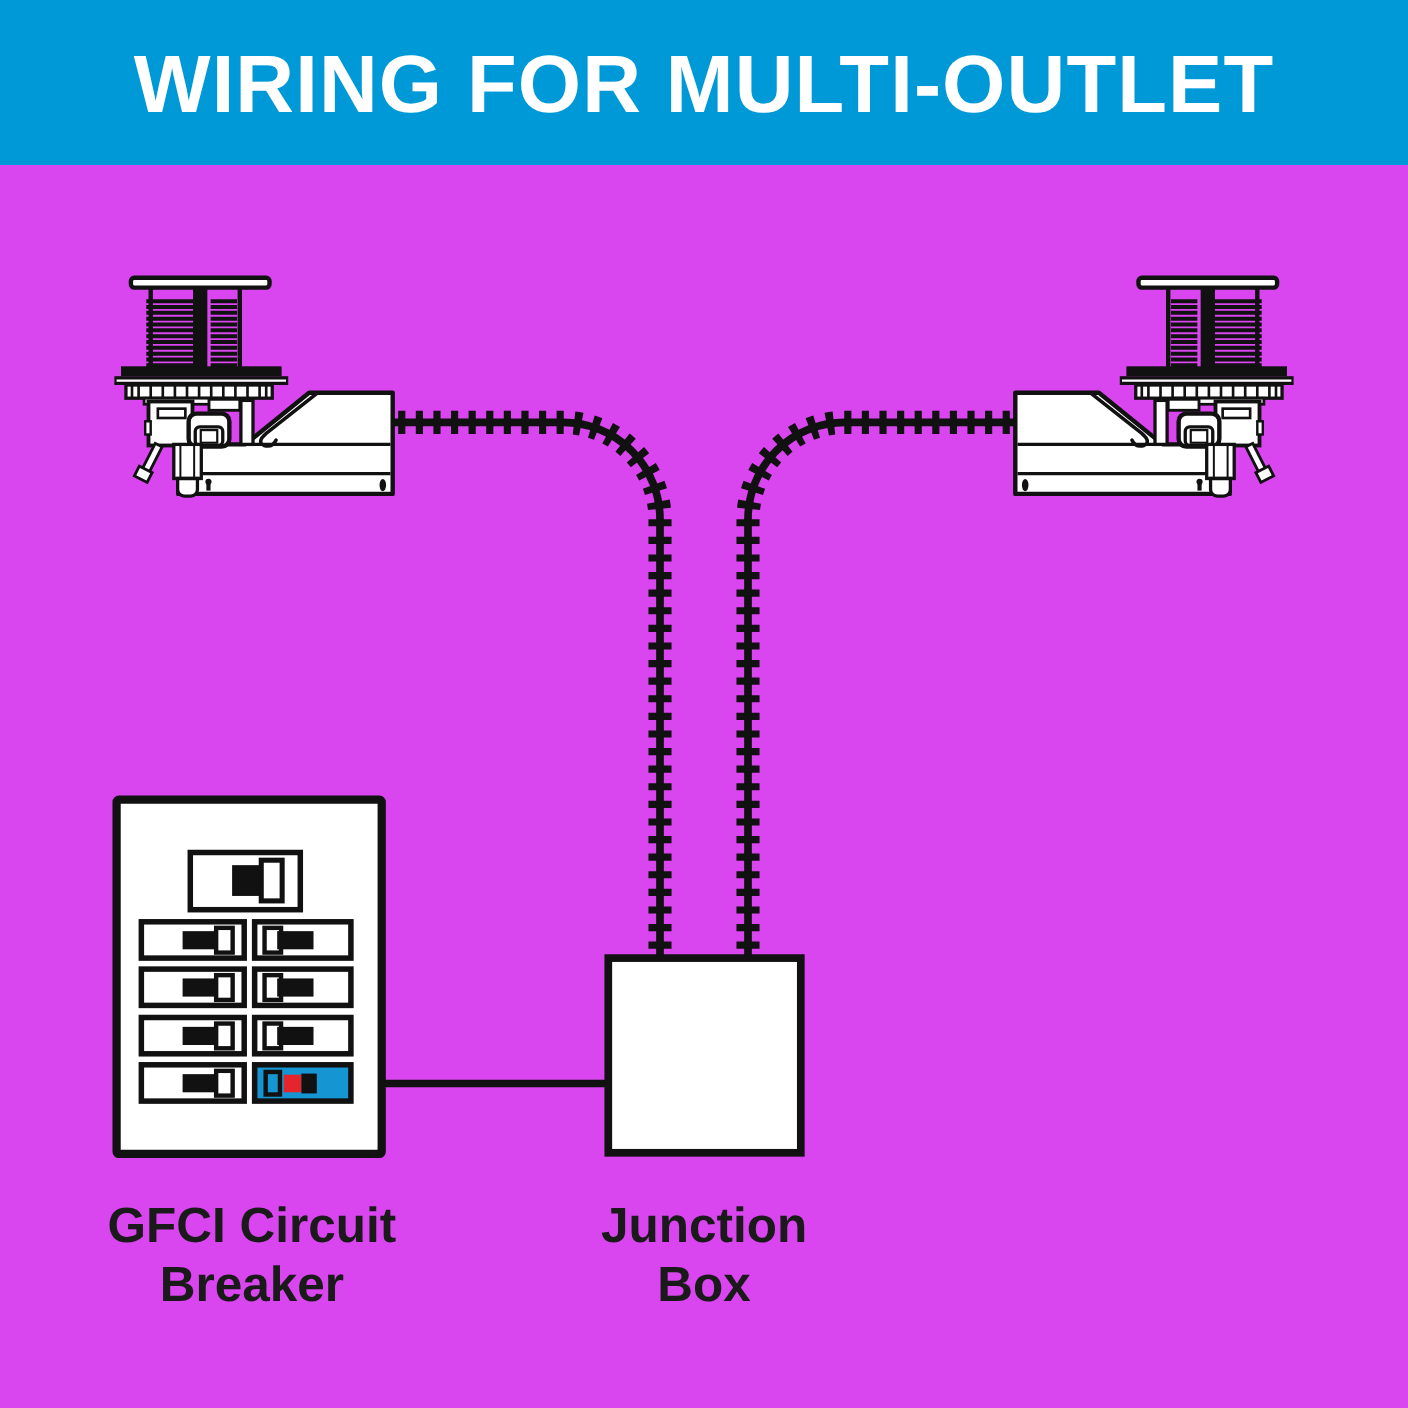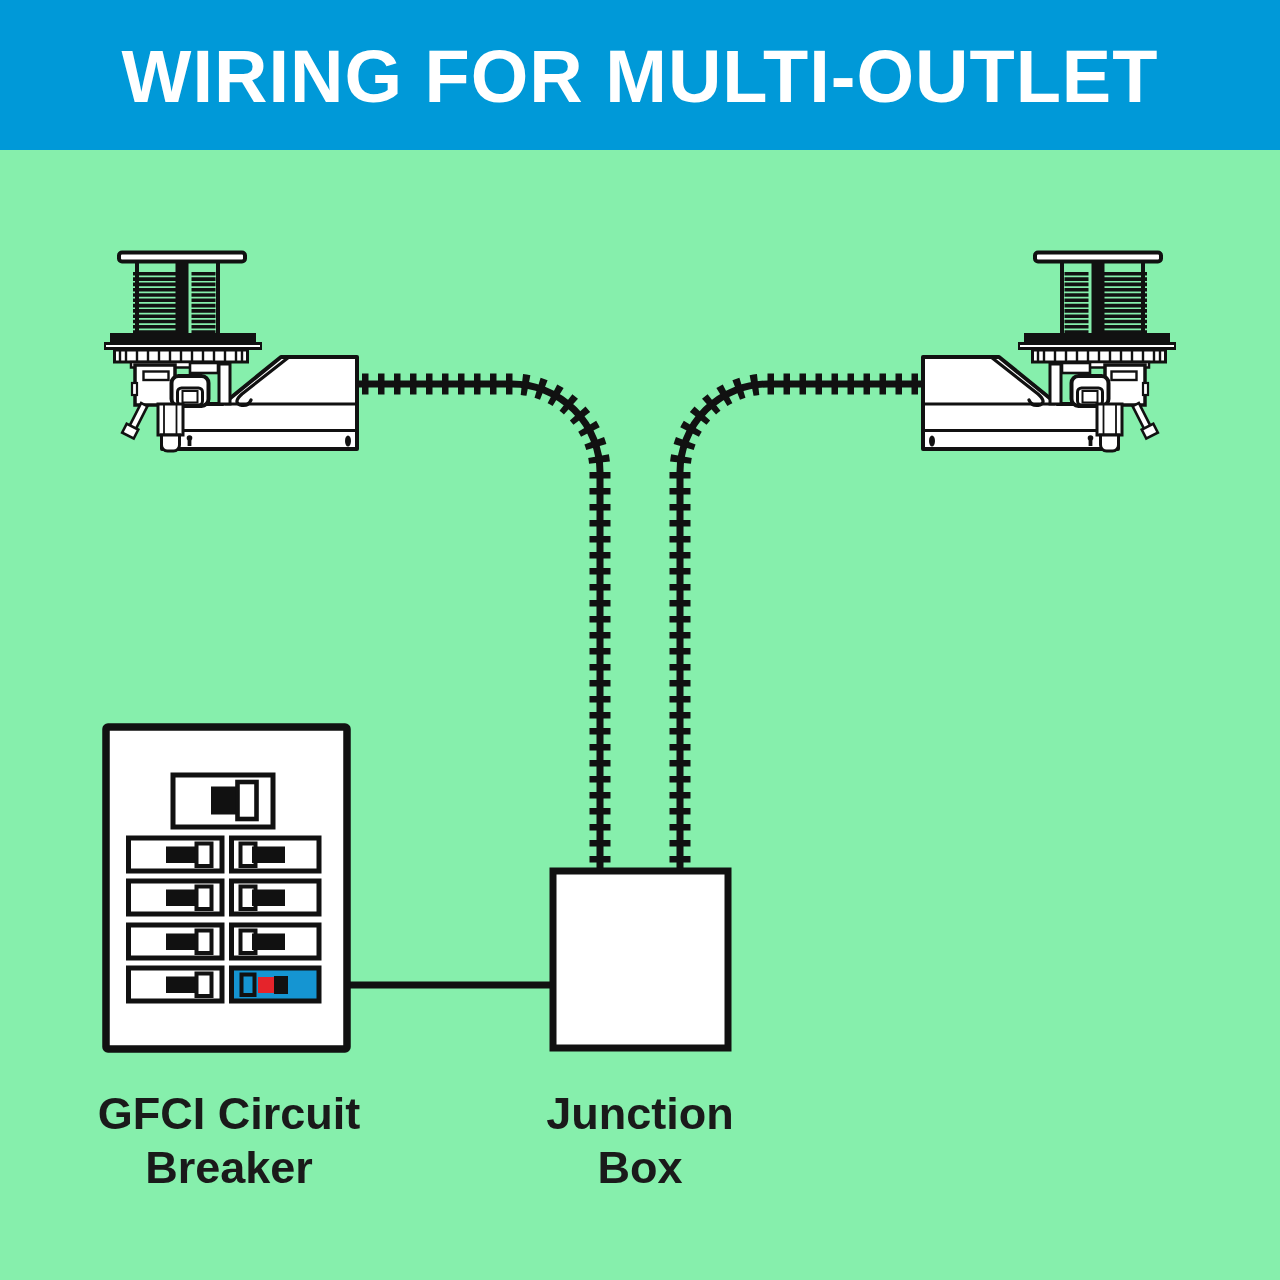--- a/index.html
+++ b/index.html
@@ -1,19 +1,19 @@
 <!DOCTYPE html>
 <html><head>
 <meta charset="utf-8">
 <style>
   html,body{margin:0;padding:0;background:#ffffff;}
   .stage{
     position:relative;
     width:1280px;height:1280px;
-    background:#86efac;
+    background:#d946ef;
     overflow:hidden;
     font-family:"Liberation Sans", sans-serif;
   }
   svg{position:absolute;left:0;top:0;display:block;}
   text{font-family:"Liberation Sans", sans-serif;}
   .title-text{font-weight:bold;letter-spacing:1px;}
   .label-text{font-weight:bold;fill:#1a1a1a;}
 </style>
 </head>
 <body>

